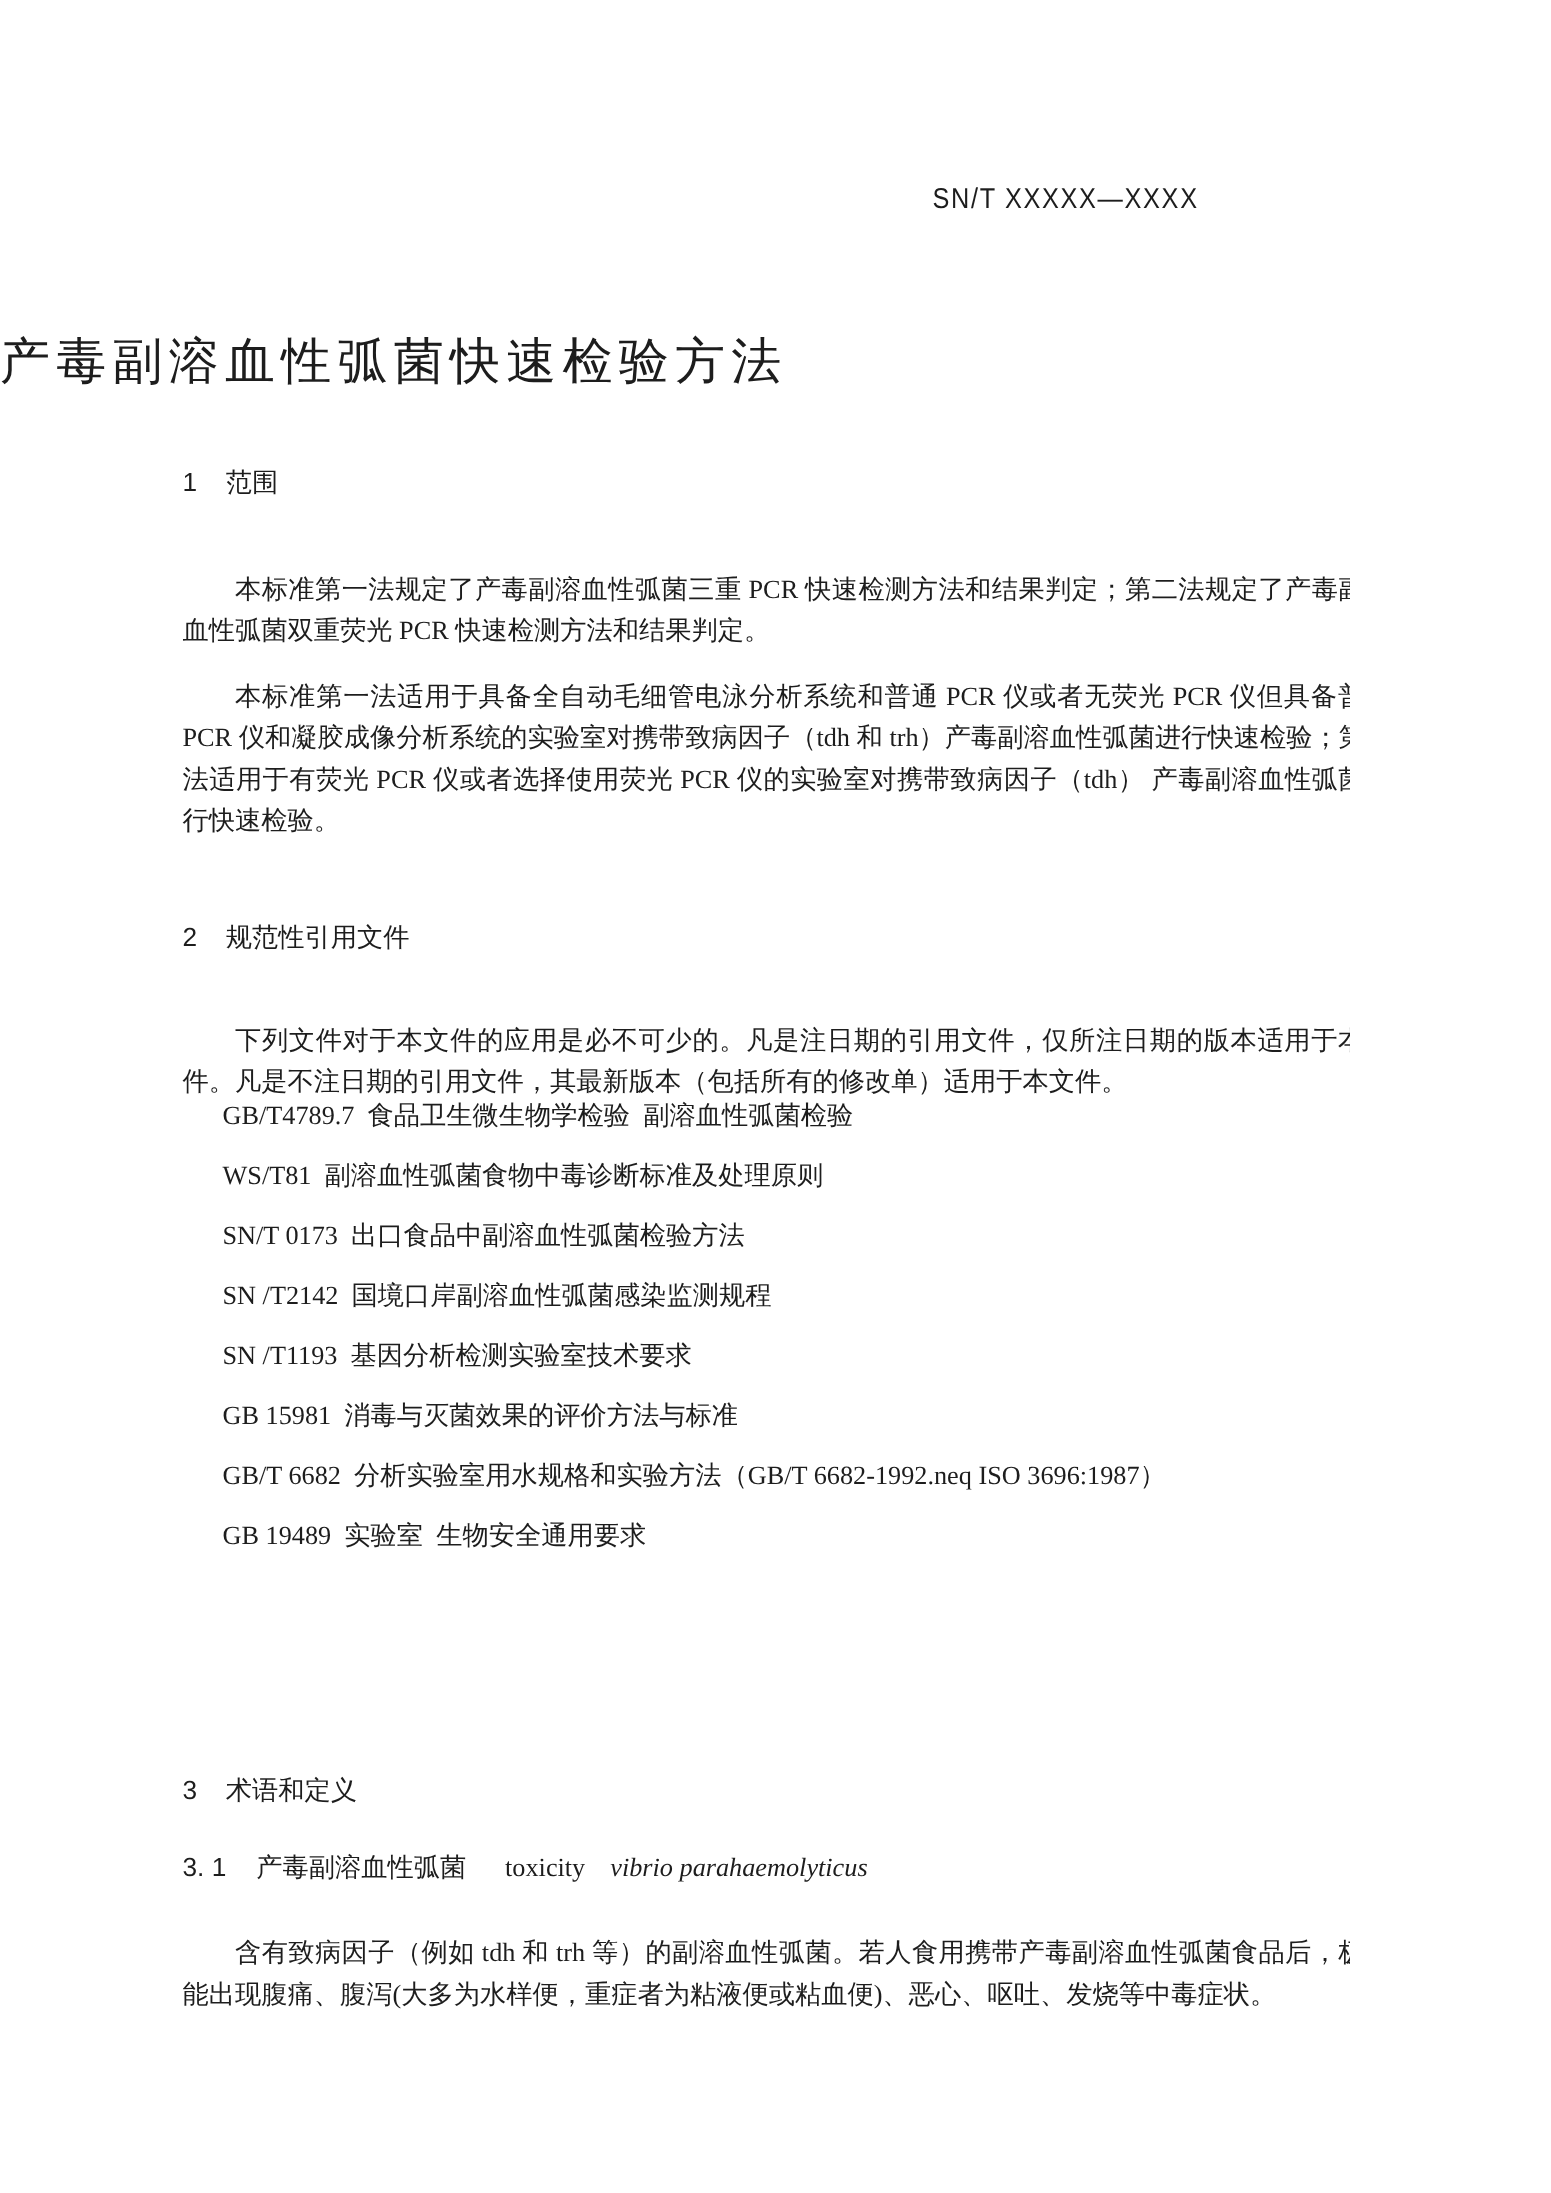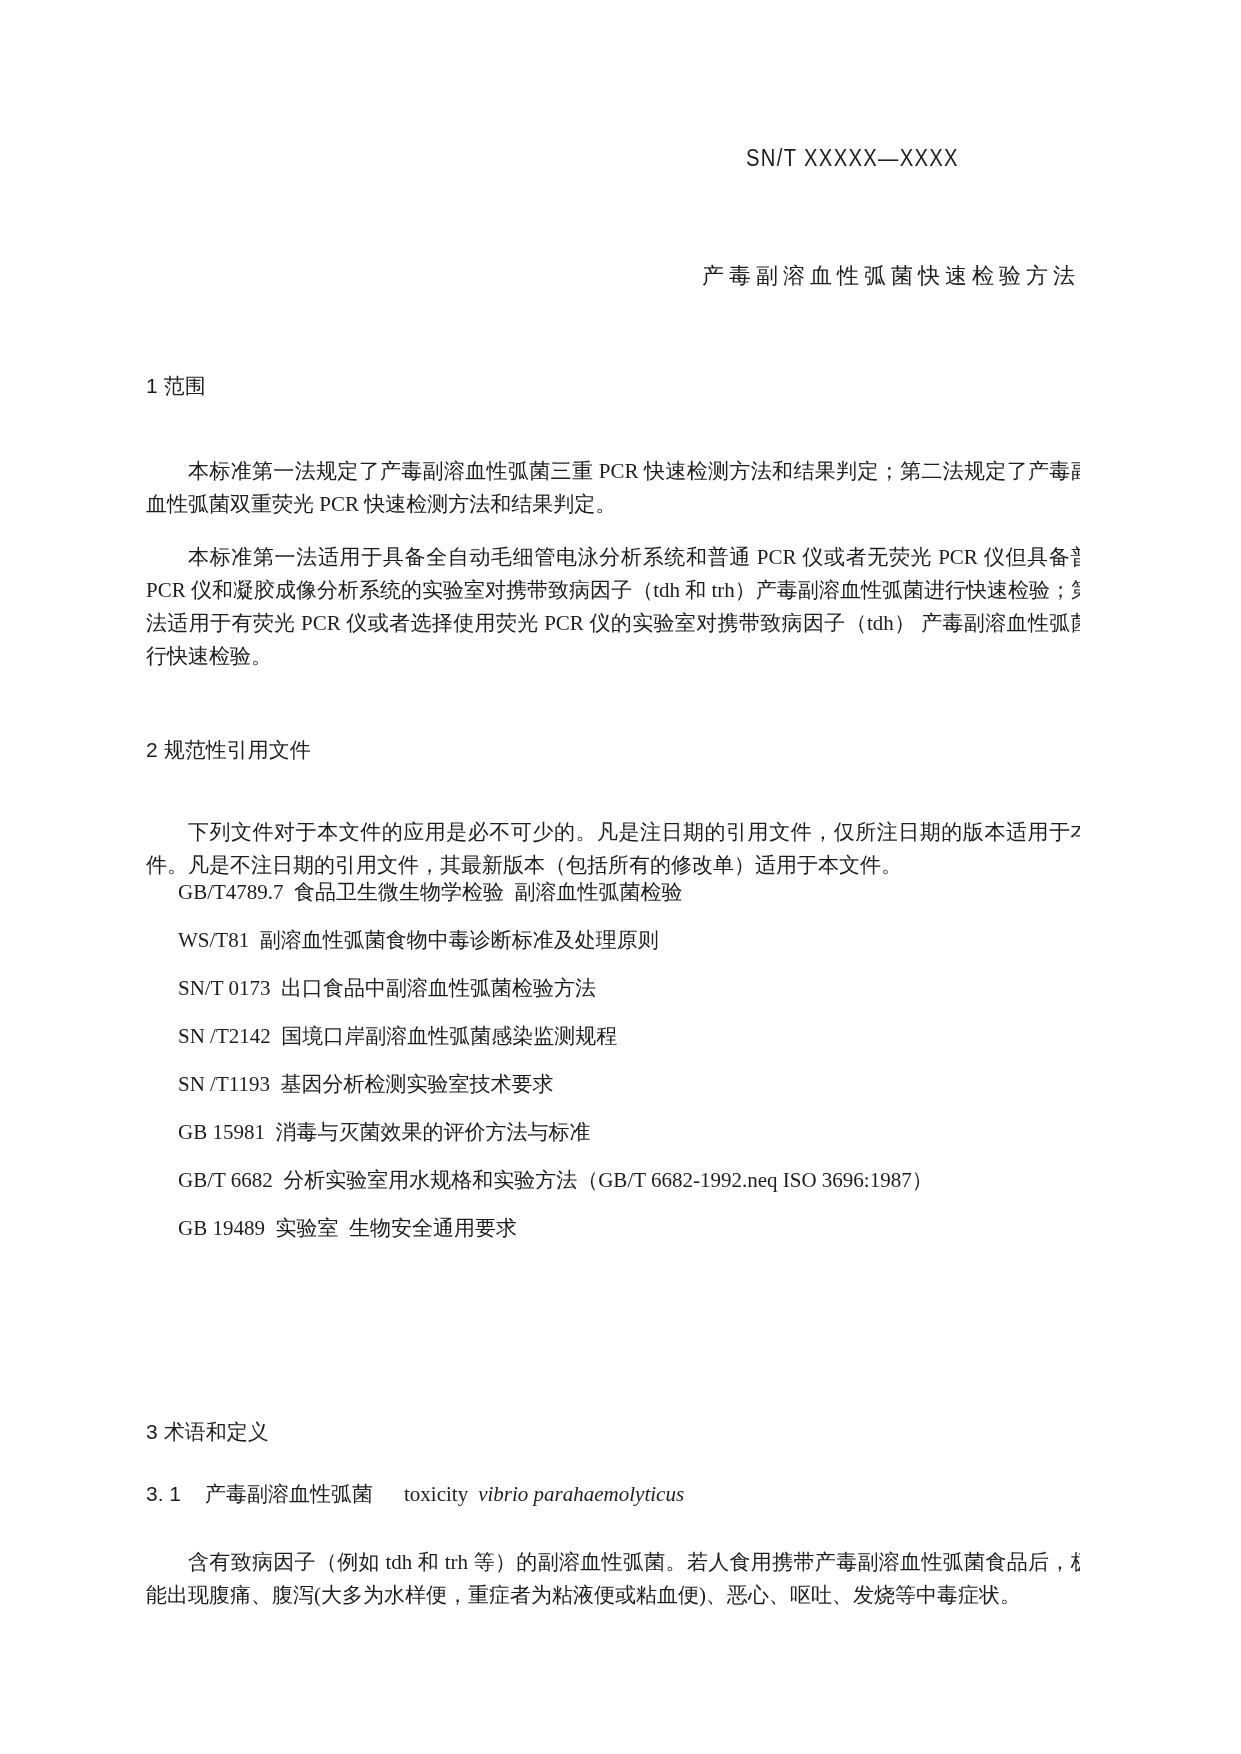--- a/index.html
+++ b/index.html
@@ -25,43 +25,43 @@
     letter-spacing: 1.5px;
     transform: scaleX(0.88);
     transform-origin: 100% 50%;
     white-space: nowrap;
   }
   .doc-title {
     position: absolute;
     top: 261px;
     left: 0;
     width: 100%;
-    text-align: right;
-    font-size: 22px;
+    text-align: left;
+    font-size: 40px;
     letter-spacing: 5px;
     white-space: nowrap;
   }
   .sec-heading {
     position: absolute;
     left: 146px;
     font-size: 21px;
     white-space: nowrap;
   }
   .sec-num {
     font-family: "Liberation Sans", "DejaVu Sans", sans-serif;
     display: inline-block;
   }
-  .sec-text { margin-left: 6px; text-align: right; }
+  .sec-text { margin-left: 23px; text-align: right; }
   .h1 { top: 372px; }
   .h2 { top: 736px; }
   .h3 { top: 1418px; }
   .h31 { top: 1480px; }
   .h31 .term-zh { margin-left: 24px; }
   .h31 .term-en { margin-left: 31px; }
-  .h31 .term-latin { margin-left: 10px; font-style: italic; }
+  .h31 .term-latin { margin-left: 20px; font-style: italic; }
   .para {
     position: absolute;
     left: 146px;
     width: 967px;
     font-size: 21px;
     line-height: 33px;
     text-align: justify;
     text-indent: 2em;
   }
   .p-scope-1 { top: 434px; }

